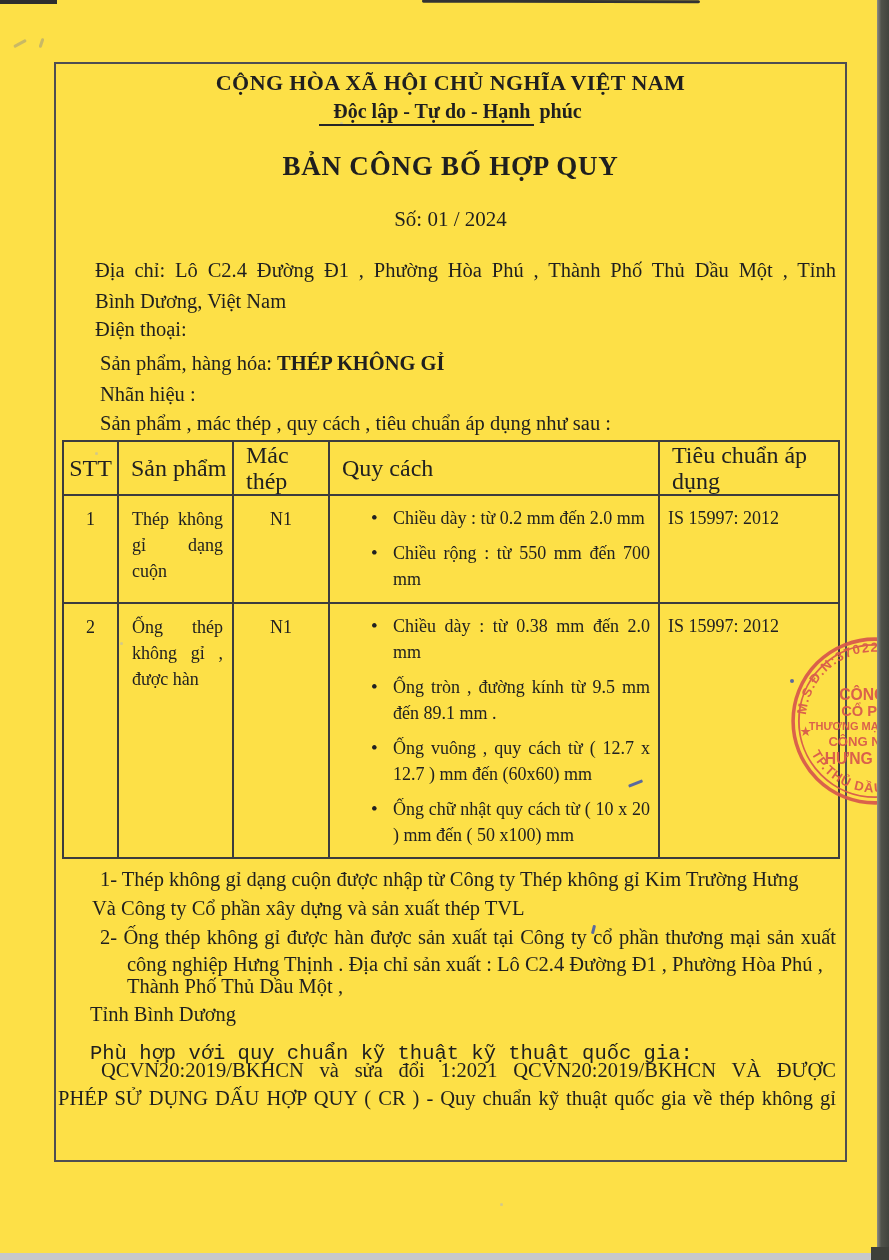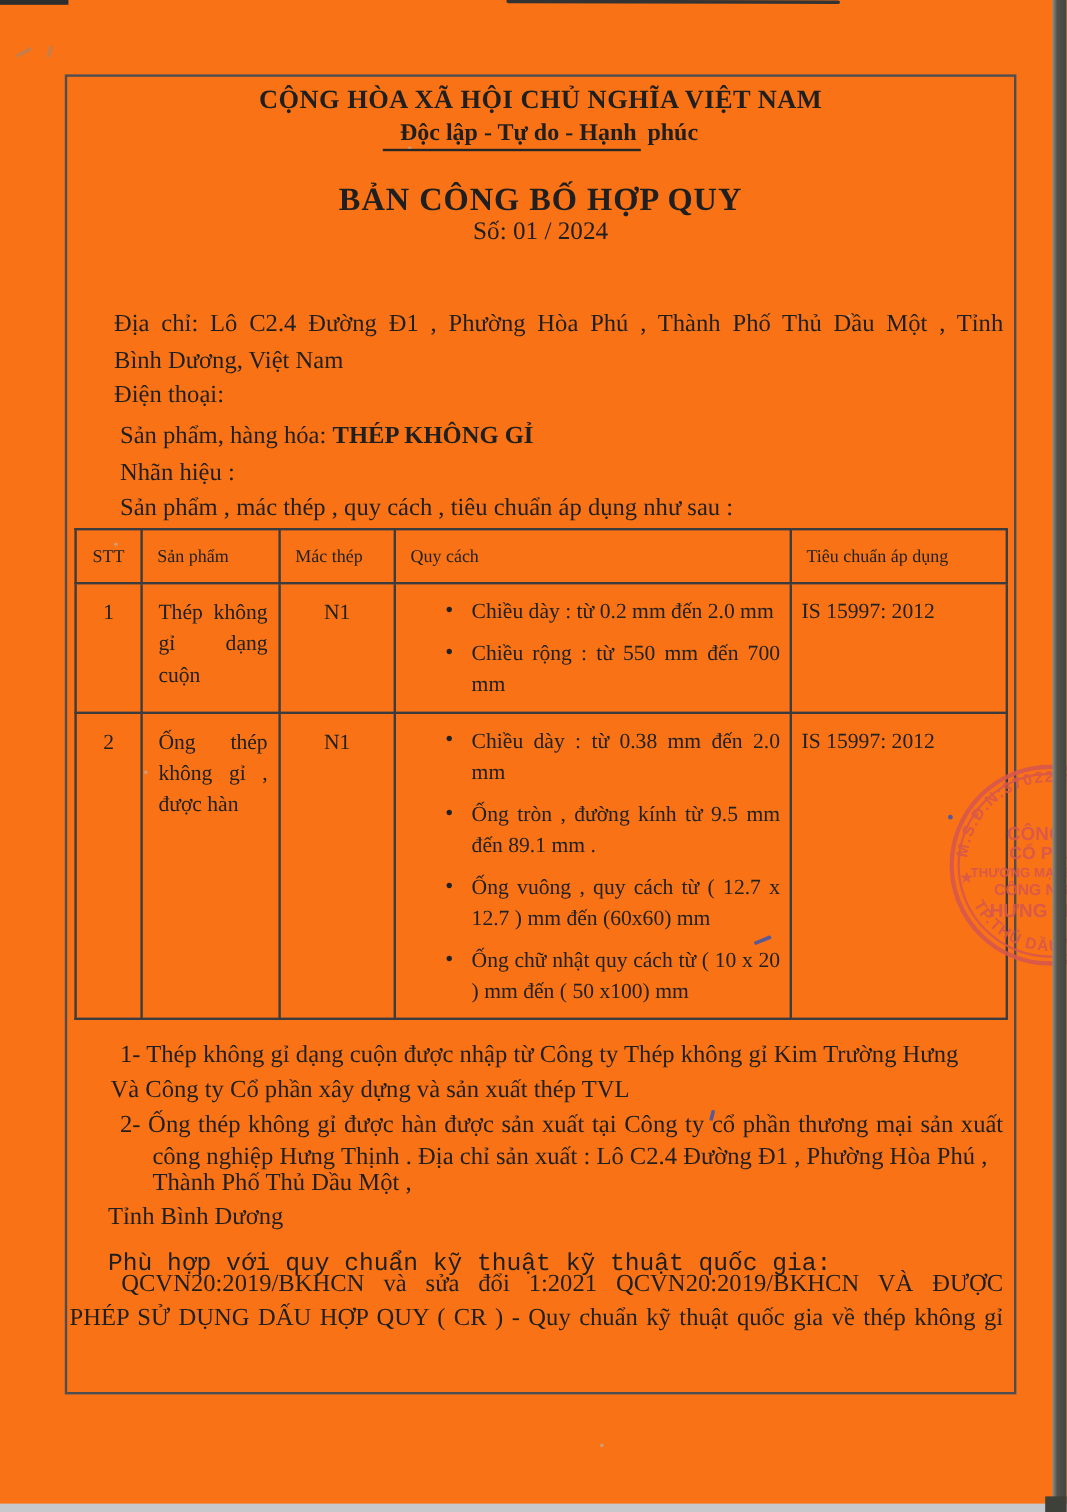--- a/index.html
+++ b/index.html
@@ -2,21 +2,21 @@
 <html lang="vi"><head>
 <meta charset="utf-8">
 <style>
   html,body{margin:0;padding:0;}
   body{
     width:889px;height:1260px;overflow:hidden;position:relative;
     background:#f6f6f3;
     font-family:"Liberation Serif","DejaVu Serif",serif;
     color:#1f1f1f;
   }
-  .page{position:absolute;inset:0;background:#f97316;overflow:hidden;}
+  .page{position:absolute;inset:0;background:#fde047;overflow:hidden;}
 
   
   .edge-right{position:absolute;top:0;left:877px;width:12px;height:1260px;
     background:linear-gradient(to right,#8d8d86 0%,#50524a 35%,#42443e 100%);}
   .edge-bottom{position:absolute;left:0;top:1253px;width:889px;height:7px;background:#c7c8cb;}
   .corner-br{position:absolute;left:871px;top:1247px;width:18px;height:13px;background:#3e403a;}
   .top-bar-left{position:absolute;left:0;top:0;width:57px;height:4px;background:#2e2e2e;}
   .top-bar-mid{position:absolute;left:422px;top:0;width:278px;height:3px;background:#333;border-radius:2px;transform:rotate(.15deg);}
   .pencil{position:absolute;background:#8a8a8a;opacity:.45;border-radius:2px;}
   .pm1{left:13px;top:42px;width:14px;height:3px;transform:rotate(-28deg);}
@@ -27,31 +27,31 @@
   .frame{position:absolute;left:54px;top:62px;width:789px;height:1096px;
     border:2px solid #4e4e52;background:transparent;}
 
   .abs{position:absolute;}
   .ctr{left:54px;width:793px;text-align:center;}
 
   .nat-title{top:70px;font-size:22px;font-weight:bold;letter-spacing:.4px;}
   .motto{top:100px;font-size:20px;font-weight:bold;}
   .motto-u{border-bottom:2px solid #262626;padding:0 4px 2px 14px;}
   .doc-title{top:151px;font-size:27px;font-weight:bold;letter-spacing:.8px;}
-  .doc-no{top:180px;font-size:21px;}
+  .doc-no{top:207px;font-size:21px;}
 
   .bodyline{font-size:20.5px;line-height:27px;white-space:nowrap;}
   .jl{white-space:normal;text-align:justify;text-align-last:justify;height:29px;overflow:visible;}
 
   
   .tbl-wrap{position:absolute;left:62px;top:440px;width:776px;}
   table{border-collapse:collapse;table-layout:fixed;width:776px;
     font-size:18px;line-height:26px;color:#212121;}
   td,th{border:2px solid #3c3c3e;vertical-align:top;font-weight:normal;padding:0;}
-  th{height:43px;vertical-align:middle;text-align:left;padding-left:12px;font-size:15px;}
+  th{height:43px;vertical-align:middle;text-align:left;padding-left:12px;font-size:24px;}
   th.c{text-align:center;padding-left:0;}
   td.c{text-align:center;padding-top:10px;}
   td.sp{padding:10px 9px 0 13px;text-align:justify;}
   td.qc{padding:9px 8px 0 38px;}
   td.tc{padding:9px 6px 0 8px;margin-left:12px;}
   tr.r1 td{height:96px;}
   tr.r2 td{height:232px;}
   .spec-li{position:relative;padding-left:25px;margin-bottom:9px;text-align:justify;}
   .spec-li::before{content:"•";position:absolute;left:3px;top:0;font-size:19px;}
 

